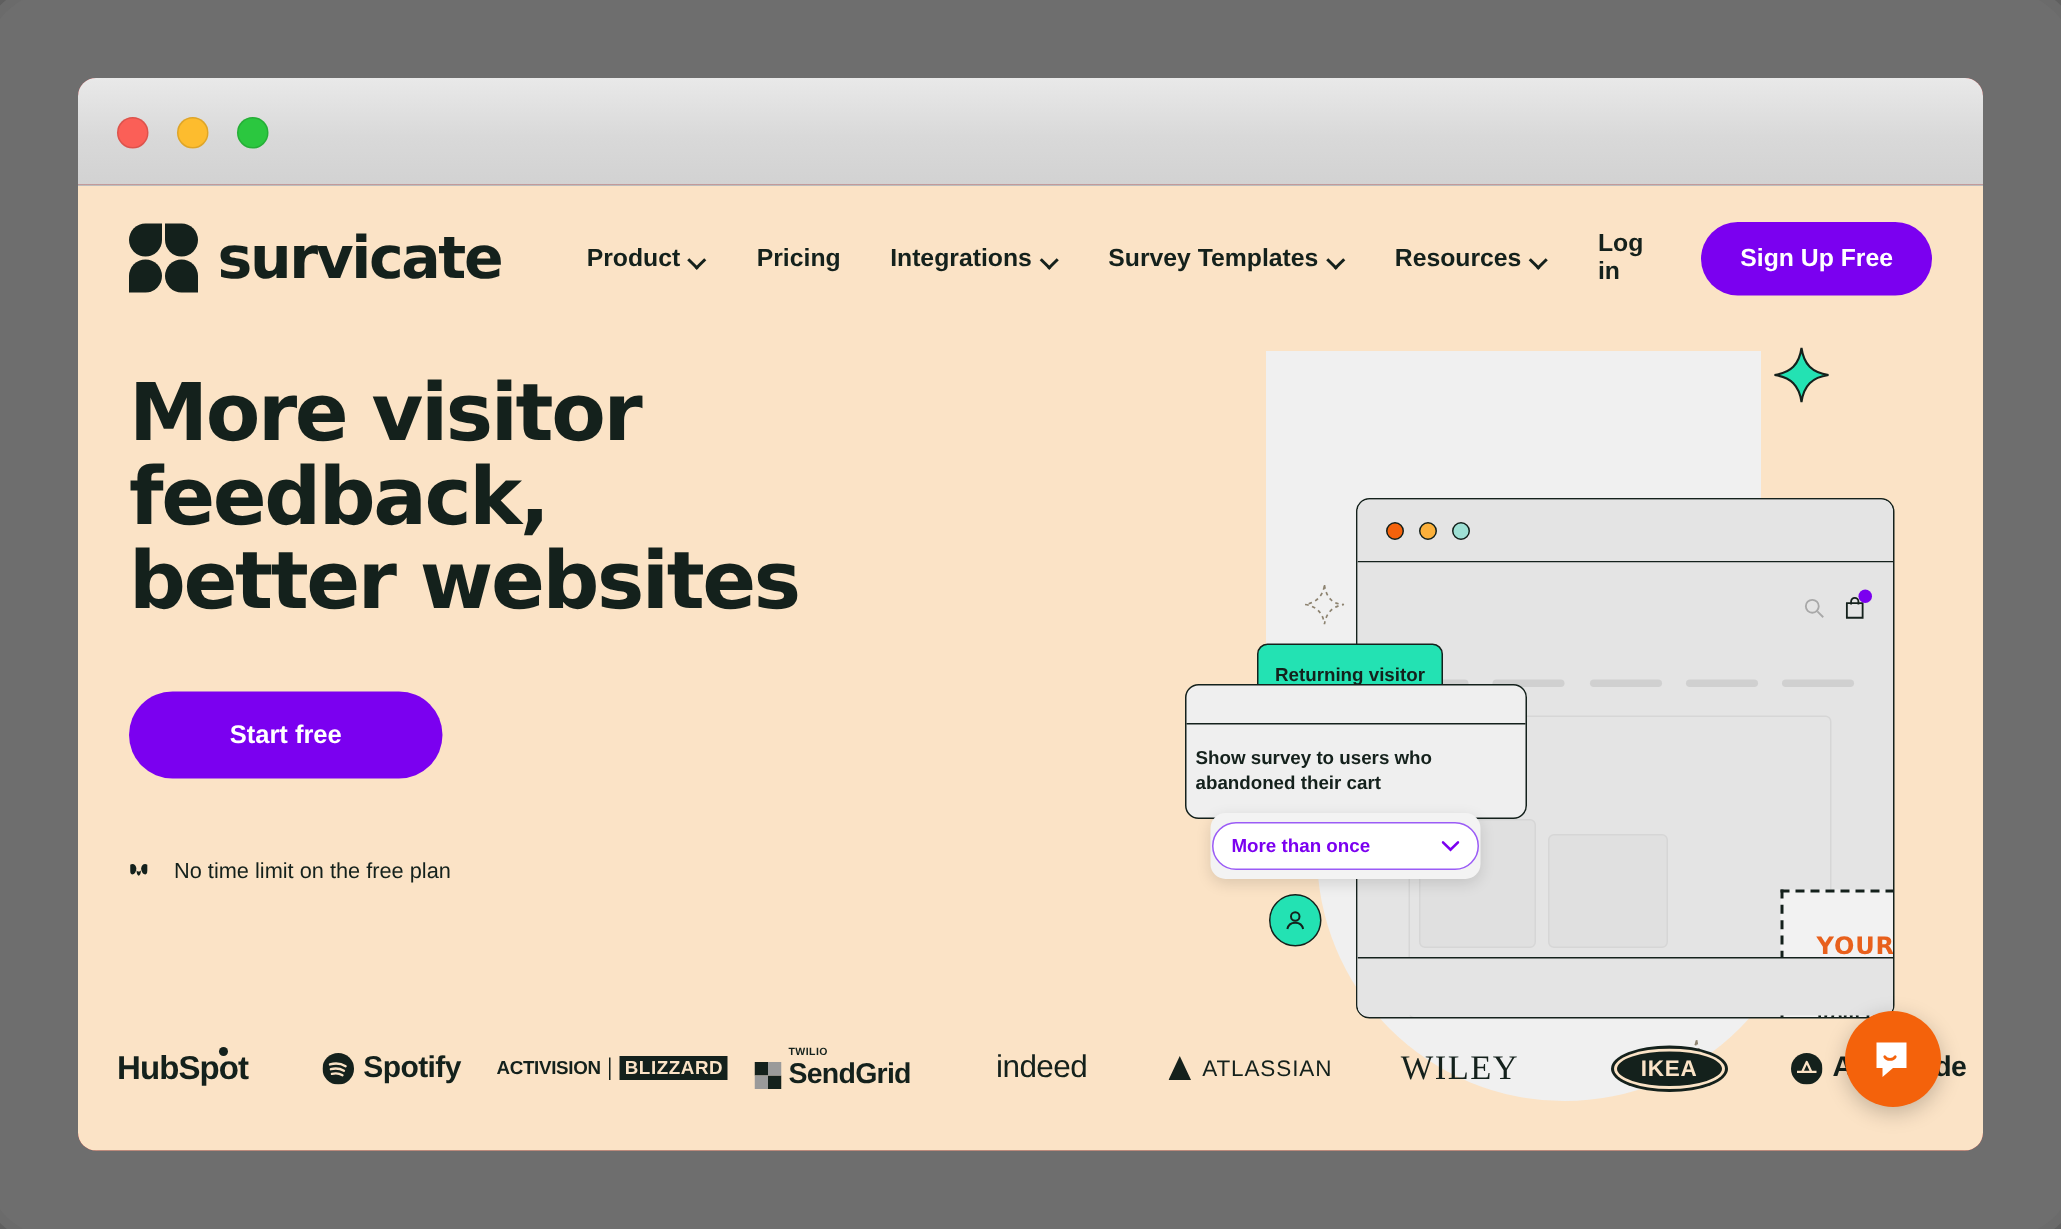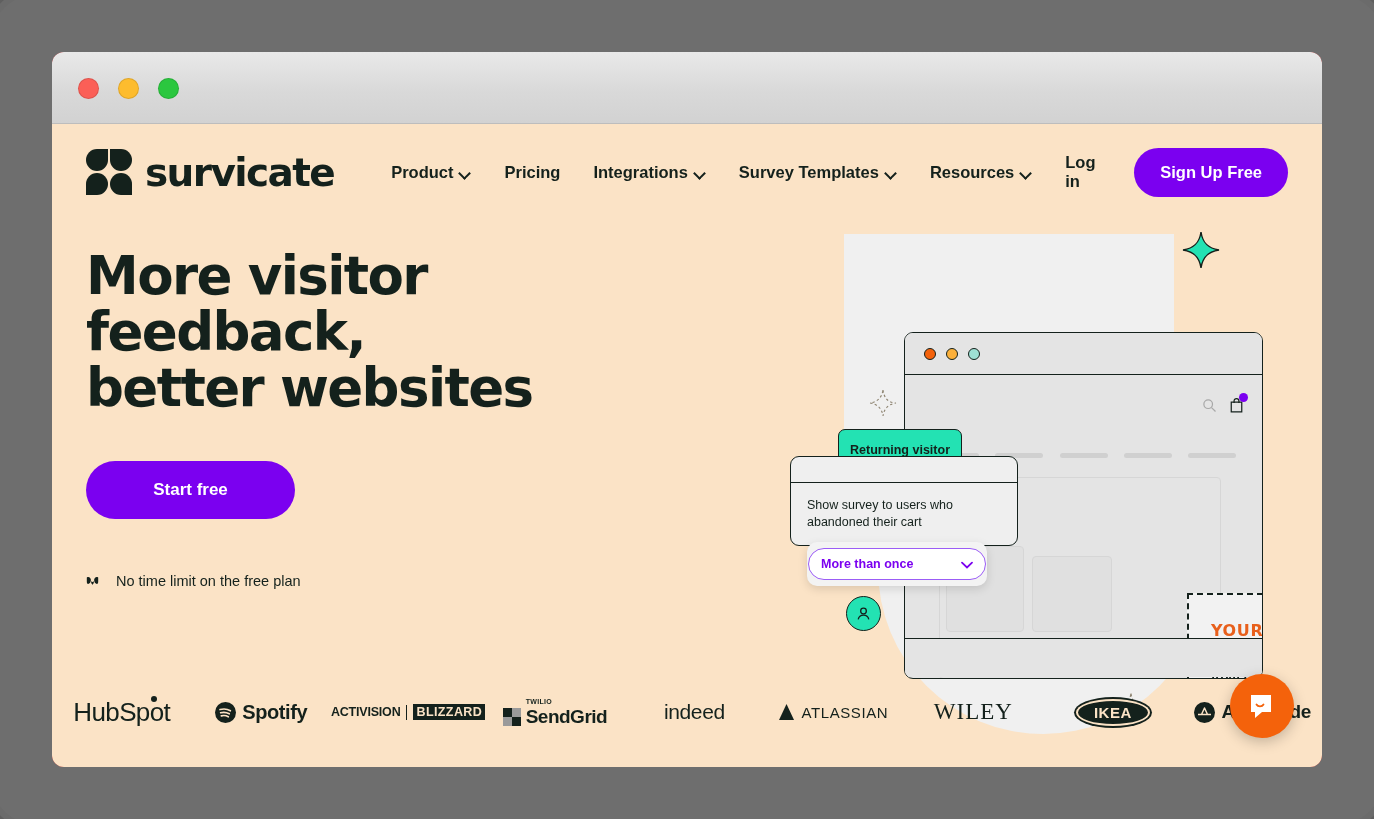--- a/index.html
+++ b/index.html
@@ -98,21 +98,21 @@
   .benefit-label{font-size:14.5px;color:#14211c;}
   
   #logo-strip{
     position:absolute;left:0;bottom:36px;width:1270px;height:40px;
     display:flex;align-items:center;
   }
   .client-logo{
     flex:1;display:flex;align-items:center;justify-content:center;
     color:#14211c;height:40px;
   }
-  .cl-hubspot{font-size:26px;font-weight:400;letter-spacing:-.6px;position:relative;}
+  .cl-hubspot{font-size:22px;font-weight:700;letter-spacing:-.6px;position:relative;}
   .cl-hubspot .dot{
     position:absolute;right:13px;top:-1px;width:6px;height:6px;border-radius:50%;
     background:#14211c;
   }
   .cl-spotify{display:flex;align-items:center;gap:6px;font-size:20px;font-weight:600;letter-spacing:-.4px;}
   .cl-activision{display:flex;align-items:center;gap:6px;}
   .cl-activision .a1{font-size:12.5px;font-weight:800;letter-spacing:-.2px;}
   .cl-activision .bar{width:1px;height:15px;background:#14211c;}
   .cl-activision .a2{font-size:12.5px;font-weight:900;letter-spacing:.4px;background:#14211c;color:#fbe3c6;padding:1px 3px;}
   .cl-indeed{font-size:21px;font-weight:500;letter-spacing:-.4px;position:relative;}
@@ -179,21 +179,21 @@
     background:#23e2b3;border:1.6px solid #14211c;border-radius:7px;
     display:flex;align-items:center;justify-content:center;
     font-size:12.5px;font-weight:700;color:#14211c;z-index:3;
   }
   #condition-card{
     position:absolute;left:8px;top:222px;width:226px;height:88px;
     background:#efefef;border:1.6px solid #14211c;border-radius:9px;z-index:4;
   }
   #condition-card-head{height:25px;border-bottom:1.6px solid #14211c;}
   #condition-text{
-    padding:14px 16px 0 16px;font-size:12.5px;line-height:1.36;font-weight:400;
+    padding:14px 16px 0 6px;font-size:12.5px;line-height:1.36;font-weight:700;
     color:#14211c;white-space:pre-line;
   }
   #dropdown-wrap{
     position:absolute;left:25px;top:308px;width:180px;height:44px;
     background:#f3f3f3;border-radius:10px;box-shadow:0 3px 10px rgba(0,0,0,.13);
     display:flex;align-items:center;justify-content:center;z-index:5;
   }
   #dropdown{
     width:152px;height:30px;border:1.6px solid #9b5cf6;border-radius:16px;
     display:flex;align-items:center;padding:0 12px;justify-content:space-between;

